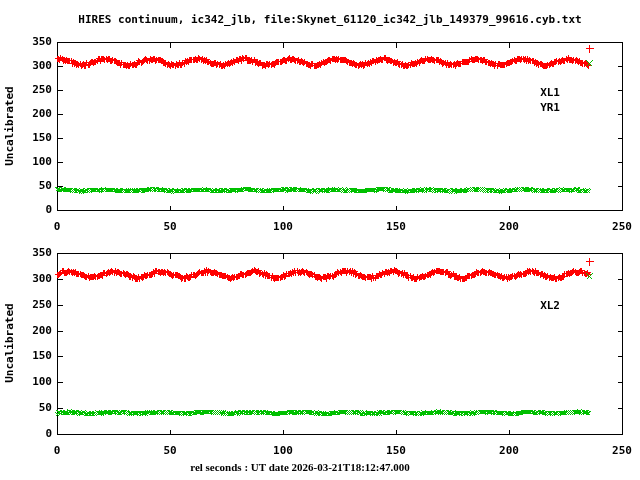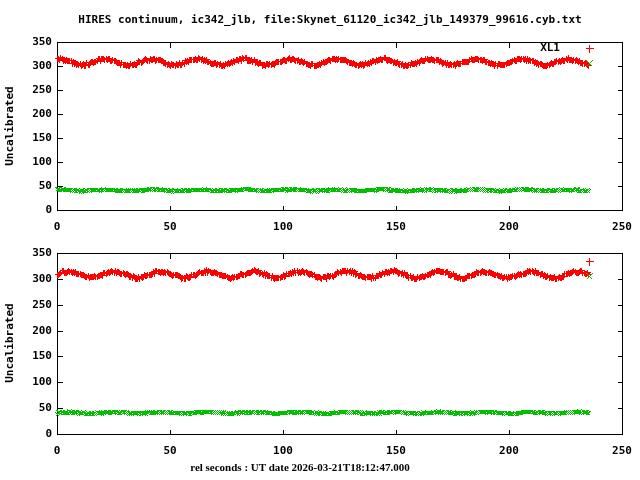--- a/index.html
+++ b/index.html
@@ -12,21 +12,21 @@
   .xlabel{position:absolute;top:461px;left:0;width:600px;text-align:center;white-space:nowrap;font-family:Liberation Serif, serif;}
   .ylabel{
     position:absolute;width:160px;height:14px;line-height:14px;text-align:center;
     transform:rotate(-90deg);transform-origin:center;white-space:nowrap;
   }
   .ylabel.p1{left:-70px;top:119px;}
   .ylabel.p2{left:-70px;top:336px;}
   .ticklabel{position:absolute;white-space:nowrap;line-height:14px;height:14px;}
   .xtick{transform:translateX(-50%);text-align:center;}
   .ytick{width:40px;left:12px;text-align:right;}
-  .legend-label{position:absolute;width:100px;text-align:right;height:14px;line-height:14px;z-index:3;}
+  .legend-label{position:absolute;width:100px;text-align:right;height:14px;line-height:14px;z-index:3;margin-top:45px;}
   .ll-1{left:460px;top:41px;}
   .ll-2{left:460px;top:56px;}
   .ll-3{left:460px;top:254px;}
   .ll-4{left:460px;top:269px;}
   svg.plotsvg{position:absolute;top:0;left:0;z-index:1;}
 </style>
 </head>
 <body>
 
 <div class="canvas">
@@ -74,15 +74,17 @@
       <div class="ticklabel ytick" style="top: 401px;">50</div>
       <div class="ticklabel ytick" style="top: 375px;">100</div>
       <div class="ticklabel ytick" style="top: 349px;">150</div>
       <div class="ticklabel ytick" style="top: 324px;">200</div>
       <div class="ticklabel ytick" style="top: 298px;">250</div>
       <div class="ticklabel ytick" style="top: 272px;">300</div>
       <div class="ticklabel ytick" style="top: 246px;">350</div>
     </div>
 
   <div class="legend-label ll-1">XL1</div>
+  <div class="legend-label ll-2">YR1</div>
+  <div class="legend-label ll-3">XL2</div>
 
   <div class="xlabel">rel seconds : UT date 2026-03-21T18:12:47.000</div>
 </div>
 
 </body></html>

